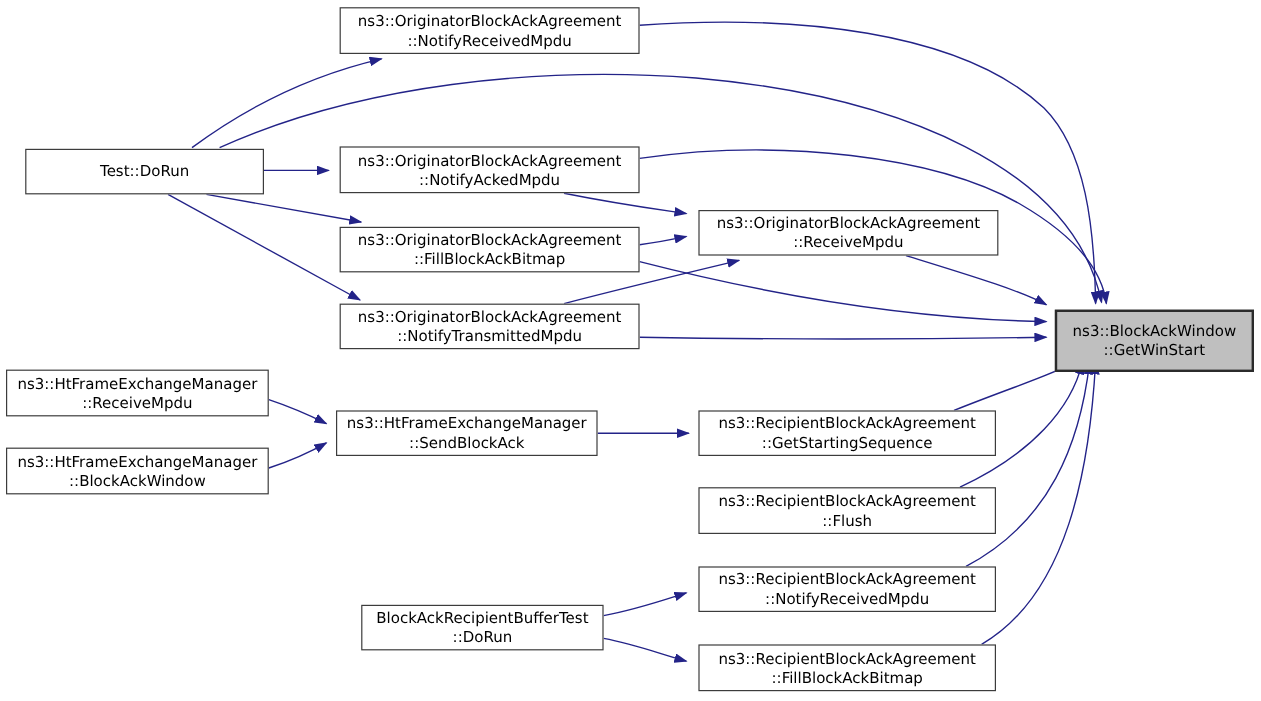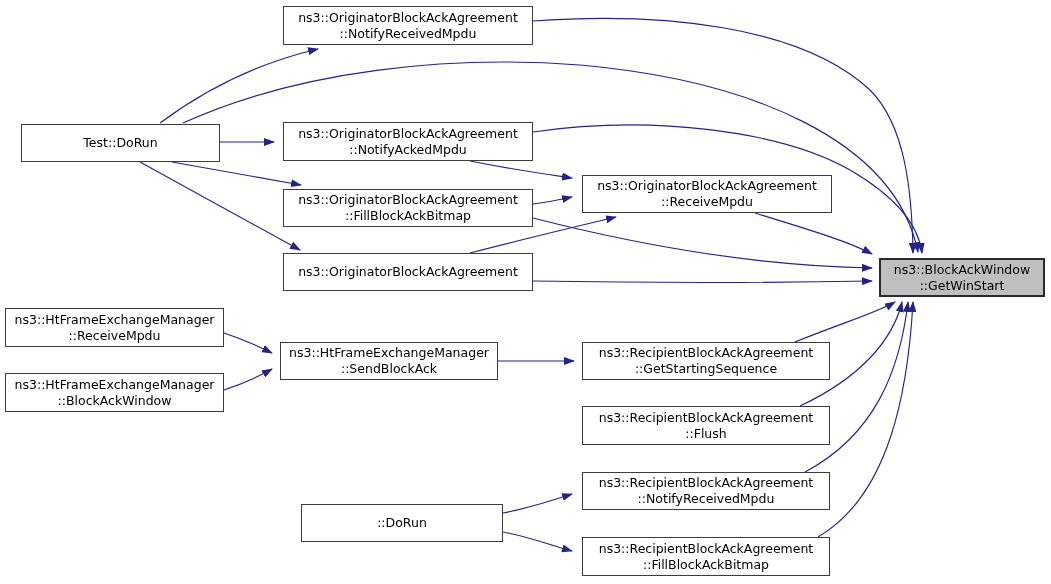--- a/index.html
+++ b/index.html
@@ -77,26 +77,27 @@
       <div class="node" style="left: 283px; top: 122px; width: 250px; height: 39px;">
         <div>ns3::OriginatorBlockAckAgreement</div>
         <div>::NotifyAckedMpdu</div>
       </div>
       <div class="node" style="left: 283px; top: 189px; width: 250px; height: 38px;">
         <div>ns3::OriginatorBlockAckAgreement</div>
         <div>::FillBlockAckBitmap</div>
       </div>
       <div class="node" style="left: 283px; top: 253px; width: 250px; height: 38px;">
         <div>ns3::OriginatorBlockAckAgreement</div>
+        <div>::NotifyTransmittedMpdu</div>
       </div>
       <div class="node" style="left: 582px; top: 175px; width: 250px; height: 38px;">
         <div>ns3::OriginatorBlockAckAgreement</div>
         <div>::ReceiveMpdu</div>
       </div>
-      <div class="node focus" style="left: 879px; top: 258px; width: 166px; height: 39px;">
+      <div class="node focus" style="left: 879px; top: 258px; width: 166px; height: 52px;">
         <div>ns3::BlockAckWindow</div>
         <div>::GetWinStart</div>
       </div>
       <div class="node" style="left: 5px; top: 308px; width: 219px; height: 39px;">
         <div>ns3::HtFrameExchangeManager</div>
         <div>::ReceiveMpdu</div>
       </div>
       <div class="node" style="left: 5px; top: 373px; width: 219px; height: 39px;">
         <div>ns3::HtFrameExchangeManager</div>
         <div>::BlockAckWindow</div>
@@ -115,16 +116,17 @@
       </div>
       <div class="node" style="left: 582px; top: 472px; width: 248px; height: 38px;">
         <div>ns3::RecipientBlockAckAgreement</div>
         <div>::NotifyReceivedMpdu</div>
       </div>
       <div class="node" style="left: 582px; top: 537px; width: 248px; height: 39px;">
         <div>ns3::RecipientBlockAckAgreement</div>
         <div>::FillBlockAckBitmap</div>
       </div>
       <div class="node" style="left: 301px; top: 504px; width: 202px; height: 38px;">
+        <div>BlockAckRecipientBufferTest</div>
         <div>::DoRun</div>
       </div>
     </div>
 </div>
 
 </body></html>

